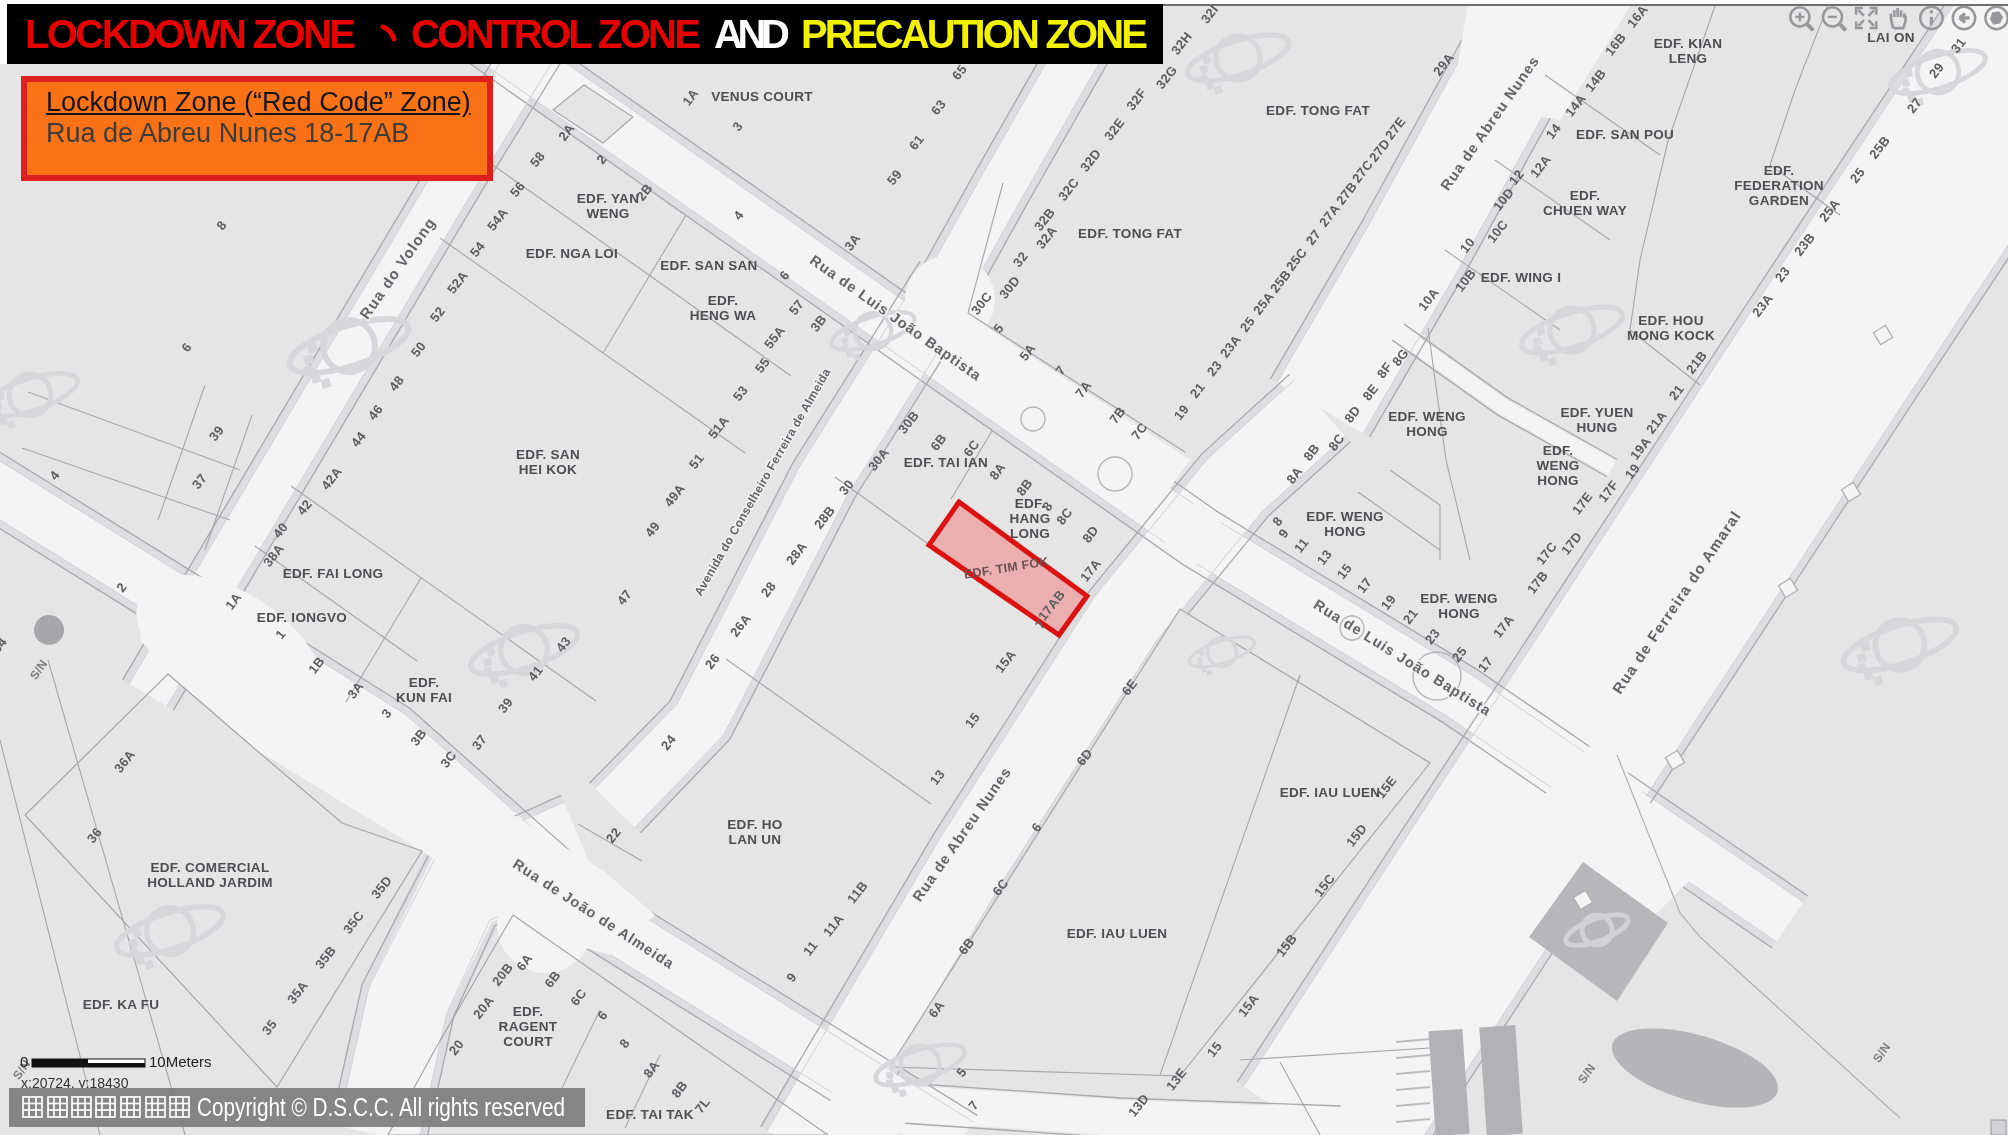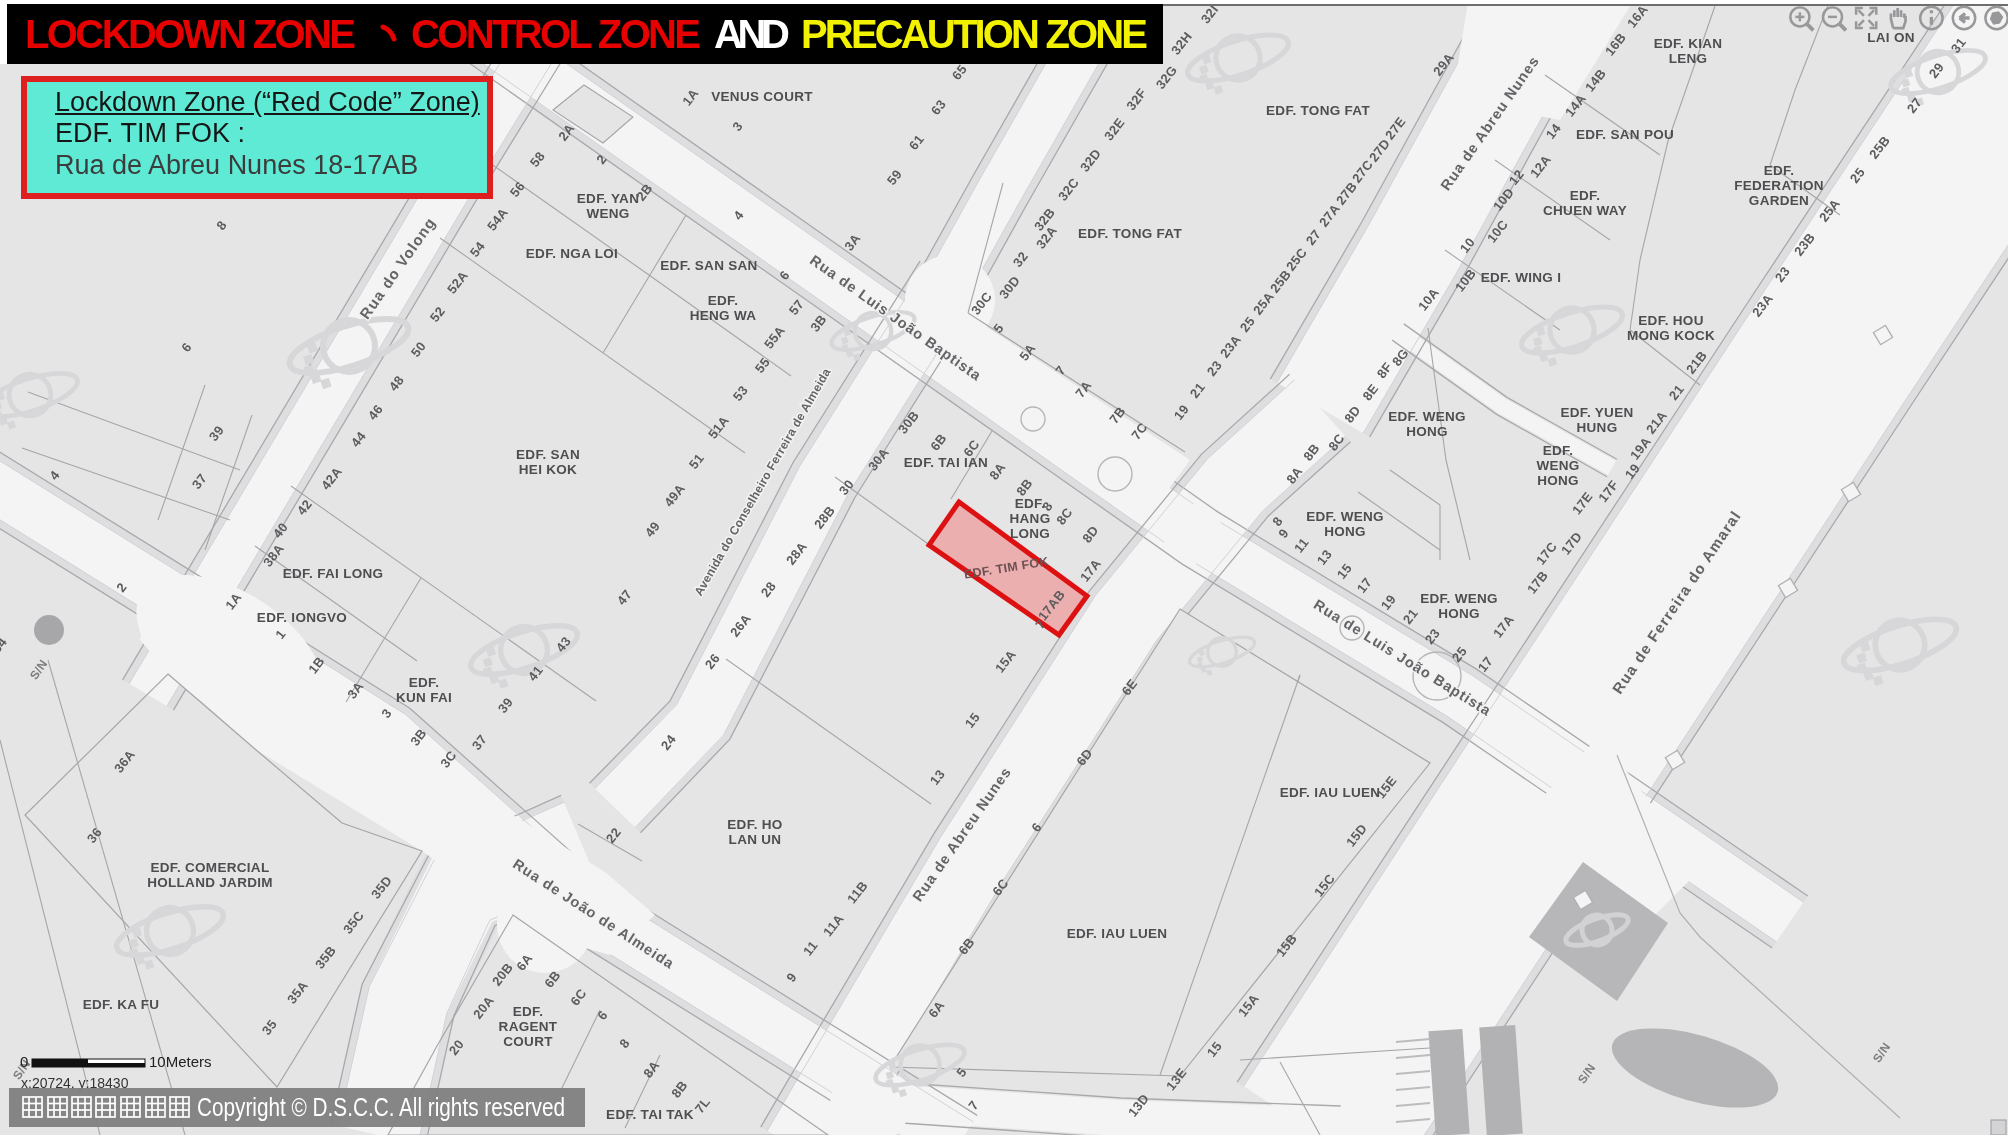--- a/index.html
+++ b/index.html
@@ -1,16 +1,16 @@
 <!DOCTYPE html>
 <html><head><meta charset="utf-8"><style>
 html,body{margin:0;padding:0;width:2008px;height:1135px;overflow:hidden;background:#fff}
 *{font-family:"Liberation Sans",sans-serif}
-#box{position:absolute;left:21px;top:76px;width:472px;height:123px;background:#5eead4;border:6px solid #dd1f1f;z-index:5;box-sizing:border-box;
- font-size:27px;color:#161616;padding:5px 0 0 28px;line-height:31.3px}
+#box{position:absolute;left:21px;top:76px;width:472px;height:105px;background:#f97316;border:6px solid #dd1f1f;z-index:5;box-sizing:border-box;
+ font-size:27px;color:#161616;padding:5px 0 0 19px;line-height:31.3px}
 #box .l3{color:#3c3c3c}
 </style></head>
 <body>
 <svg width="2008" height="1135" style="position:absolute;left:0;top:0">
     <rect width="2008" height="1135" fill="#e5e5e6"></rect>
     <polyline points="420.0,-10.0 1200.0,538.0 1460.0,696.0 1790.0,922.0" fill="none" stroke="#dedee0" stroke-width="63"></polyline>
     <polyline points="1120.0,-20.0 1000.0,190.0 950.0,280.0" fill="none" stroke="#dedee0" stroke-width="61"></polyline>
     <polyline points="950.0,280.0 824.0,480.0 700.0,720.0 615.0,808.0" fill="none" stroke="#dedee0" stroke-width="71"></polyline>
     <polyline points="580.0,840.0 462.0,890.0 408.0,1000.0 378.0,1135.0" fill="none" stroke="#dedee0" stroke-width="97"></polyline>
     <polyline points="540.0,40.0 460.0,170.0 253.0,518.0 148.0,695.0" fill="none" stroke="#dedee0" stroke-width="59"></polyline>
@@ -611,14 +611,13 @@
       <rect x="170" y="1097" width="19" height="20"></rect>
       <line x1="170" y1="1103.5" x2="189" y2="1103.5"></line>
       <line x1="170" y1="1110" x2="189" y2="1110"></line>
       <line x1="176" y1="1097" x2="176" y2="1117"></line>
       <line x1="183" y1="1097" x2="183" y2="1117"></line>
     </g>
     <text x="197" y="1116" font-size="26" fill="#ffffff" textLength="368" lengthAdjust="spacingAndGlyphs">Copyright © D.S.C.C. All rights reserved</text>
   </svg>
 <div id="box">
     <div style="text-decoration:underline">Lockdown Zone (“Red Code” Zone)</div>
-    <div>EDF. TIM FOK :</div>
     <div class="l3">Rua de Abreu Nunes 18-17AB</div>
   </div>
 </body></html>

